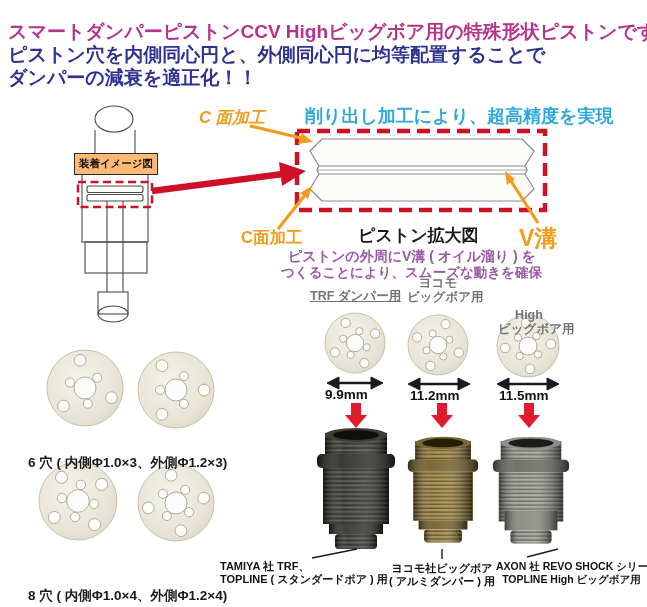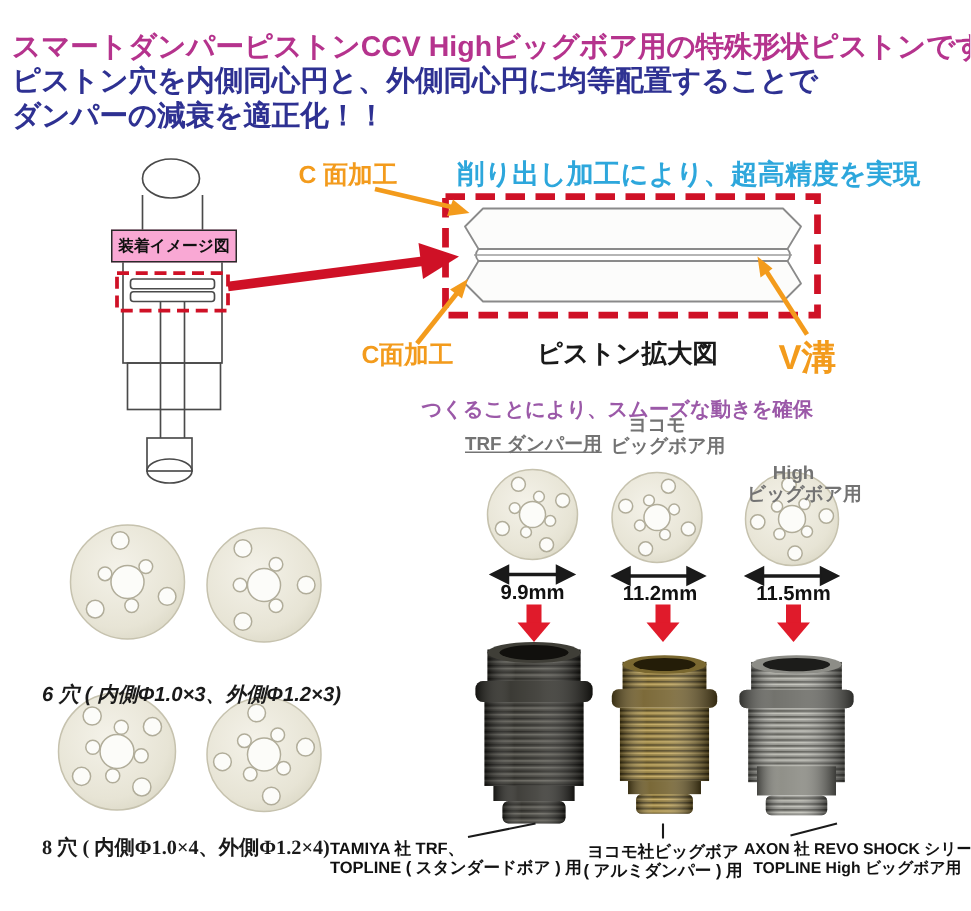--- a/index.html
+++ b/index.html
@@ -4,28 +4,28 @@
 <style>
   html,body{margin:0;padding:0;background:#fff;}
   .stage{position:relative;width:647px;height:607px;background:#ffffff;overflow:hidden;
          font-family:"Liberation Sans","DejaVu Sans",sans-serif;}
   .stage svg.art{position:absolute;left:0;top:0;}
   .txt{position:absolute;white-space:nowrap;font-weight:bold;line-height:1.15;}
   .headline{left:8px;top:20px;font-size:19px;line-height:23px;}
   .h-magenta{color:#b5338d;}
   .h-navy{color:#2e3192;}
   .mount-box{position:absolute;left:74px;top:153px;width:82px;height:20px;border:1.5px solid #2a2a2a;
-             background:#f9a8d4;display:flex;align-items:center;justify-content:center;
+             background:#fdba74;display:flex;align-items:center;justify-content:center;
              font-size:10.5px;font-weight:bold;color:#111;}
   .cyan{color:#2da7dc;font-size:18px;}
   .orange{color:#f39b1c;}
   .purple{color:#9b59a8;}
   .black{color:#1a1a1a;margin-top:21px;}
   .col-head{font-size:12.5px;color:#737373;text-align:center;line-height:14px;}
-  .dia{font-size:13.5px;color:#111;text-align:center;}
+  .dia{font-size:13.5px;color:#111;text-align:left;}
   .use-label{font-size:11px;color:#111;line-height:13px;white-space:nowrap;font-weight:bold;position:absolute;}
   .p-body{fill:url(#pistonBody);stroke:#c6c2ae;stroke-width:1;}
   .p-hole{fill:#fcfcf9;stroke:#b1ad9a;stroke-width:1;}
 </style>
 </head>
 <body>
 
 <div class="stage">
 
   <svg class="art" width="647" height="607" viewBox="0 0 647 607">
@@ -260,46 +260,47 @@
 
   <div class="txt headline">
     <div class="h-magenta">スマートダンパーピストンCCV Highビッグボア用の特殊形状ピストンです。</div>
     <div class="h-navy">ピストン穴を内側同心円と、外側同心円に均等配置することで</div>
     <div class="h-navy">ダンパーの減衰を適正化！！</div>
   </div>
 
   <div class="mount-box">装着イメージ図</div>
 
   <div class="txt cyan" style="left:305px;top:106px;">削り出し加工により、超高精度を実現</div>
-  <div class="txt orange" style="left:199px;top:108px;font-size:16.5px;">C 面加工</div>
+  <div class="txt orange" style="left:199px;top:108px;font-size:16.5px;font-style:italic;">C 面加工</div>
   <div class="txt orange" style="left:241px;top:228px;font-size:16.5px;">C面加工</div>
   <div class="txt orange" style="left:519px;top:225px;font-size:23px;">V溝</div>
   <div class="txt black" style="left:358px;top:205px;font-size:17px;">ピストン拡大図</div>
 
+  <div class="txt purple" style="left:288px;top:248px;font-size:14px;">ピストンの外周にV溝 ( オイル溜り ) を</div>
   <div class="txt purple" style="left:281px;top:265px;font-size:13.5px;">つくることにより、スムーズな動きを確保</div>
 
   <div class="txt col-head" style="left:310px;top:289px;width:90px;text-decoration:underline;">
     <div></div>
     <div>TRF ダンパー用</div>
   </div>
   <div class="txt col-head" style="left:407px;top:276px;width:62px;">
     <div>ヨコモ</div>
     <div>ビッグボア用</div>
   </div>
   <div class="txt col-head" style="left:498px;top:276px;width:62px;margin-top:32px;">
     <div>High</div>
     <div>ビッグボア用</div>
   </div>
 
   <div class="txt dia" style="left:325px;top:387px;width:60px;">9.9mm</div>
   <div class="txt dia" style="left:410px;top:388px;width:60px;">11.2mm</div>
   <div class="txt dia" style="left:499px;top:388px;width:60px;">11.5mm</div>
 
-  <div class="txt black" style="left:28px;top:434px;font-size:13.5px;font-style:italic;">6 穴 ( 内側Φ1.0×3、外側Φ1.2×3)</div>
-  <div class="txt black" style="left:28px;top:536px;font-size:13.5px;font-family:Liberation Serif, serif;">8 穴 ( 内側Φ1.0×4、外側Φ1.2×4)</div>
+  <div class="txt black" style="left:28px;top:434px;font-size:13.5px;">6 穴 ( 内側Φ1.0×3、外側Φ1.2×3)</div>
+  <div class="txt black" style="left:28px;top:567px;font-size:13.5px;">8 穴 ( 内側Φ1.0×4、外側Φ1.2×4)</div>
 
   <div class="use-label" style="left:220px;top:560px;">
     <div>TAMIYA 社 TRF、</div>
     <div>TOPLINE ( スタンダードボア ) 用</div>
   </div>
   <div class="use-label" style="left:386px;top:562px;width:112px;text-align:center;">
     <div>ヨコモ社ビッグボア</div>
     <div>( アルミダンパー ) 用</div>
   </div>
   <div class="use-label" style="left:496px;top:560px;width:151px;text-align:center;font-size:10.5px;">

